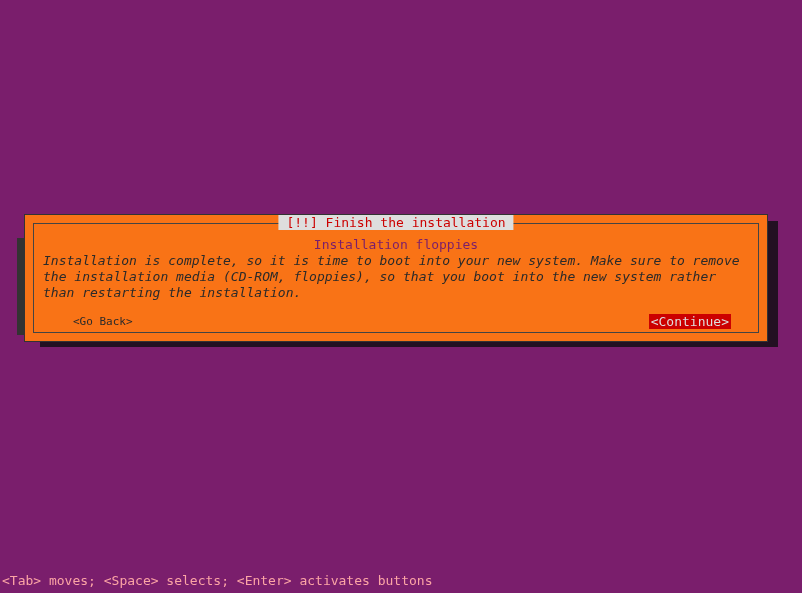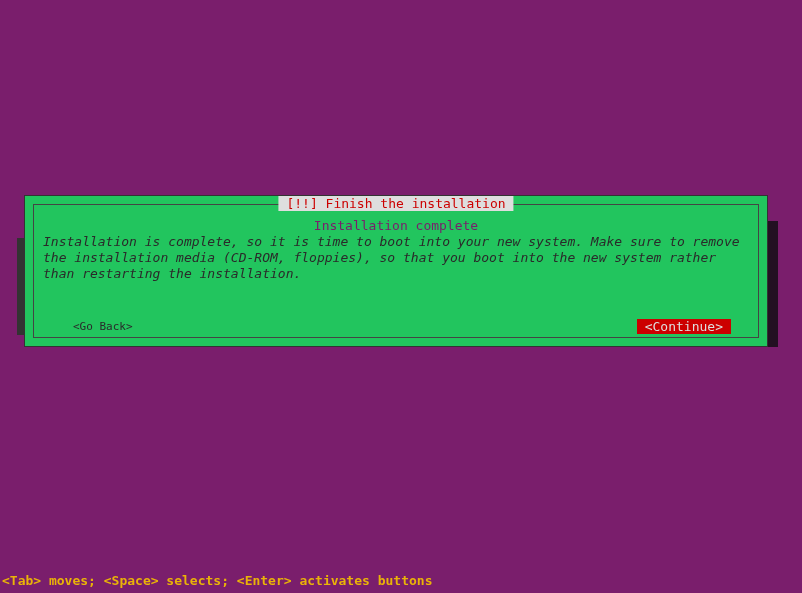--- a/index.html
+++ b/index.html
@@ -20,24 +20,24 @@
       position: absolute;
       left: 40px;
       top: 221px;
       width: 738px;
       height: 126px;
       background-color: #231022;
     }
     .dialog-box {
       position: absolute;
       left: 24px;
-      top: 195px;
+      top: 214px;
       width: 744px;
-      height: 152px;
-      background-color: #22c55e;
+      height: 128px;
+      background-color: #f97316;
       border: 1px solid #333;
     }
     .dialog-inner-border {
       position: absolute;
       left: 8px;
       top: 8px;
       right: 8px;
       bottom: 8px;
       border: 1px solid #444;
     }
@@ -82,52 +82,51 @@
       align-items: center;
     }
     .btn-back {
       color: #2a2a2a;
       font-size: 11px;
       cursor: pointer;
     }
     .btn-continue {
       background-color: #cc0000;
       color: #dedede;
-      padding: 0 8px;
+      padding: 0 2px;
       font-size: 13px;
       cursor: pointer;
     }
     .footer-help {
       position: absolute;
       bottom: 5px;
       left: 2px;
-      color: #eab308;
+      color: #fca5a5;
       font-size: 13px;
-      font-weight: bold;
     }
     .side-bar-left {
       position: absolute;
       left: 17px;
       top: 238px;
       width: 7px;
       height: 97px;
       background-color: #333;
     }
   </style>
 </head>
 <body>
 
 <div class="side-bar-left"></div>
 
 <div class="dialog-shadow"></div>
 
 <div class="dialog-box">
   <div class="dialog-title">[!!] Finish the installation</div>
   <div class="dialog-inner-border"></div>
-  <div class="dialog-subtitle">Installation complete</div>
+  <div class="dialog-subtitle">Installation floppies</div>
   <div class="dialog-body">Installation is complete, so it is time to boot into your new system. Make sure to remove the installation media (CD-ROM, floppies), so that you boot into the new system rather than restarting the installation.</div>
   <div class="button-row">
     <span class="btn-back">&lt;Go Back&gt;</span>
     <span class="btn-continue">&lt;Continue&gt;</span>
   </div>
 </div>
 
 <div class="footer-help">&lt;Tab&gt; moves; &lt;Space&gt; selects; &lt;Enter&gt; activates buttons</div>
 
 </body></html>

